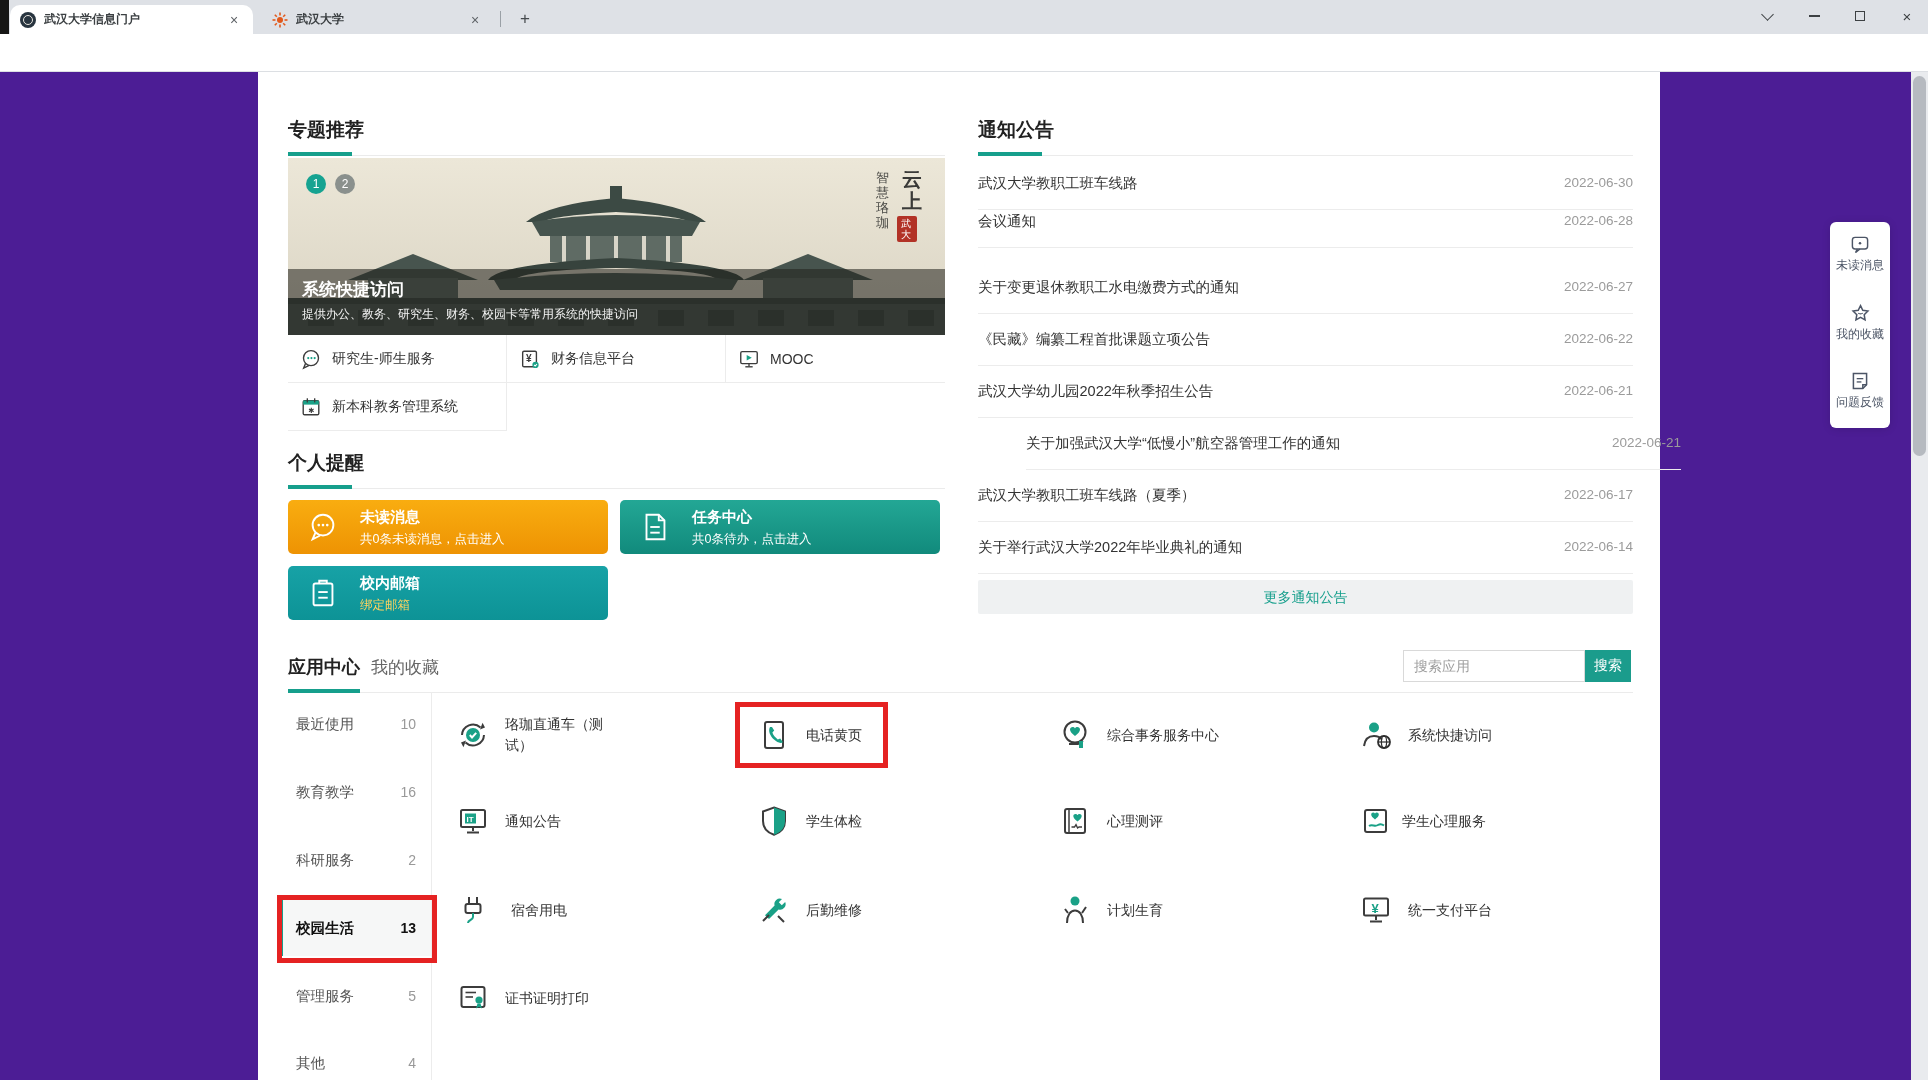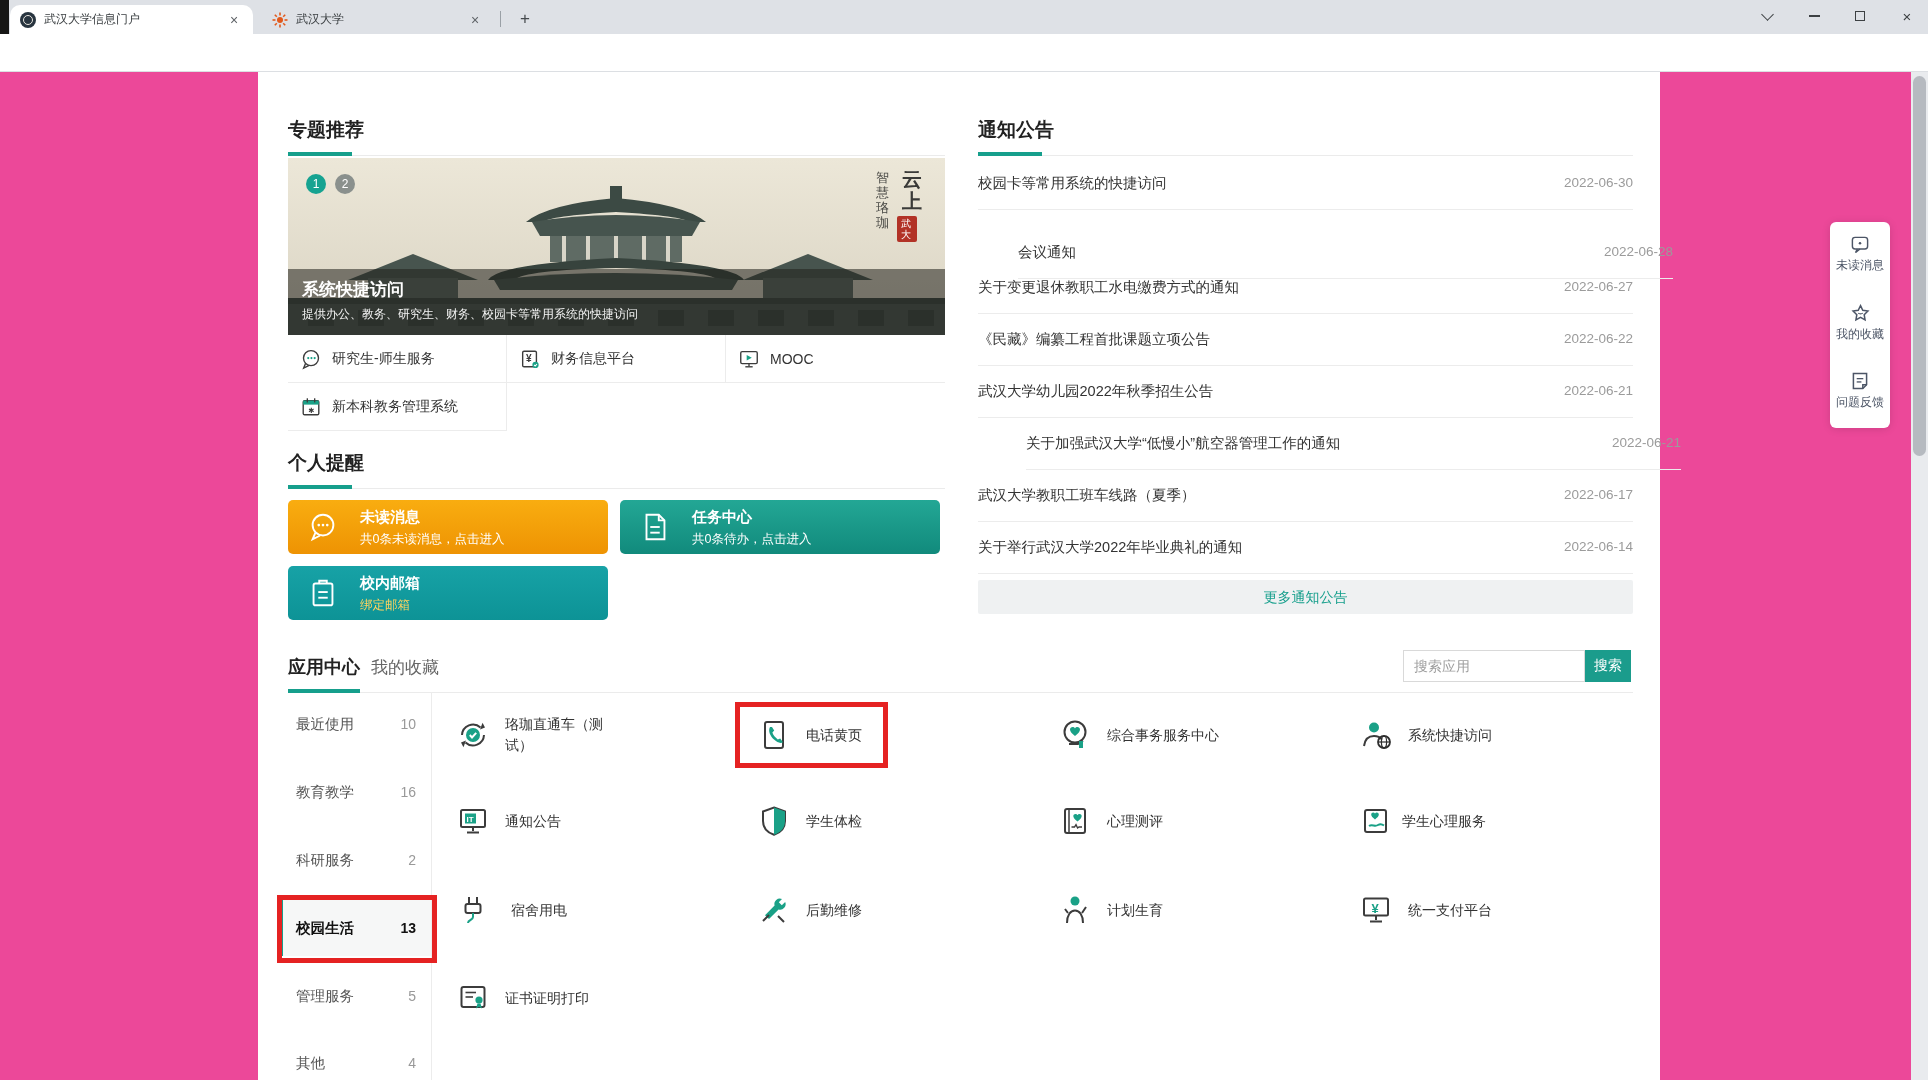--- a/index.html
+++ b/index.html
@@ -8,21 +8,21 @@
   .abs { position:absolute; }
 
   
   .chrome { position:absolute; top:0; left:0; width:1928px; height:72px; }
   .tabstrip { position:absolute; top:0; left:0; right:0; height:34px; background:#dee1e6; }
   .edge-strip { position:absolute; top:0; left:0; width:9px; height:60px; background:#161616; }
   .tab { position:absolute; top:5px; height:29px; display:flex; align-items:center;
          padding:0 10px; font-size:12px; color:#3c4043; }
   .tab.active { left:10px; width:243px; background:#fff; border-radius:10px 10px 0 0; }
   .tab.inactive { left:262px; width:232px; }
-  .tab .ttl { flex:1; overflow:hidden; white-space:nowrap; margin:0 8px; }
+  .tab .ttl { flex:1; overflow:hidden; white-space:nowrap; margin:0 8px;font-weight:bold; }
   .tab .x { font-size:14px; color:#5f6368; width:18px; text-align:center; cursor:pointer; }
   .fav1 { width:16px; height:16px; border-radius:50%; background:#28343f; position:relative; flex:none;}
   .fav1::after { content:""; position:absolute; inset:3px; border:1.5px solid #e8e5df; border-radius:50%; }
   .fav2 { width:16px; height:16px; position:relative; flex:none; }
   .tab-sep { position:absolute; left:500px; top:11px; width:1px; height:16px; background:#9aa0a6; }
   .newtab { position:absolute; left:512px; top:6px; width:26px; height:26px; font-size:17px;
             color:#45494d; text-align:center; line-height:26px; }
   .wctl { position:absolute; top:2px; width:40px; height:28px; display:flex; align-items:center;
           justify-content:center; color:#3c4043; font-size:13px; }
   .chev { width:9px; height:9px; border-right:1.6px solid #3c4043; border-bottom:1.6px solid #3c4043;
@@ -39,21 +39,21 @@
   .urltext { font-size:13.5px; color:#202124; margin-left:9px; }
   .ric { position:absolute; top:44px; color:#5f6368; }
   .avatar { position:absolute; left:1864px; top:41px; width:25px; height:25px; border-radius:50%;
             background:#4e4741; overflow:hidden; }
   .avatar::before { content:""; position:absolute; left:8px; top:5px; width:9px; height:9px;
             border-radius:50%; background:#bfae9d; }
   .avatar::after { content:""; position:absolute; left:4px; top:15px; width:17px; height:12px;
             border-radius:8px 8px 0 0; background:#bfae9d; }
 
   
-  .page { position:absolute; top:72px; left:0; width:1928px; height:1008px; background:#ec4899; }
+  .page { position:absolute; top:72px; left:0; width:1928px; height:1008px; background:#4c1d95; }
   .panel { position:absolute; left:258px; top:0; width:1402px; height:1008px; background:#fff; }
 
   .h2 { font-size:19px; font-weight:bold; color:#222; }
   .tealbar { height:4px; background:#169f8c; }
   .hair { height:1px; background:#ebebeb; }
 
   
   .banner { left:30px; top:86px; width:657px; height:177px; overflow:hidden; cursor:pointer; }
   .banner svg { position:absolute; left:0; top:0; }
   .dots { position:absolute; left:18px; top:16px; display:flex; gap:9px; }
@@ -362,24 +362,24 @@
     </span>
     <span class="ct">校内邮箱</span>
     <span class="cs">绑定邮箱</span>
   </div>
 
   <div class="abs h2" style="left:720px;top:45px;">通知公告</div>
   <div class="abs hair" style="left:720px;top:83px;width:655px;"></div>
   <div class="abs tealbar" style="left:720px;top:80px;width:64px;"></div>
 
   <div class="abs nrow" style="top:86px;">
-        <span class="ntitle">校园卡等常用系统的快捷访问</span>
+        <span class="ntitle">武汉大学教职工班车线路</span>
         <span class="ndate">2022-06-30</span>
       </div>
-  <div class="abs nrow" style="top:155px;margin-left:40px;">
+  <div class="abs nrow" style="top:124px;">
         <span class="ntitle">会议通知</span>
         <span class="ndate">2022-06-28</span>
       </div>
   <div class="abs nrow" style="top:190px;">
         <span class="ntitle">关于变更退休教职工水电缴费方式的通知</span>
         <span class="ndate">2022-06-27</span>
       </div>
   <div class="abs nrow" style="top:242px;">
         <span class="ntitle">《民藏》编纂工程首批课题立项公告</span>
         <span class="ndate">2022-06-22</span>

